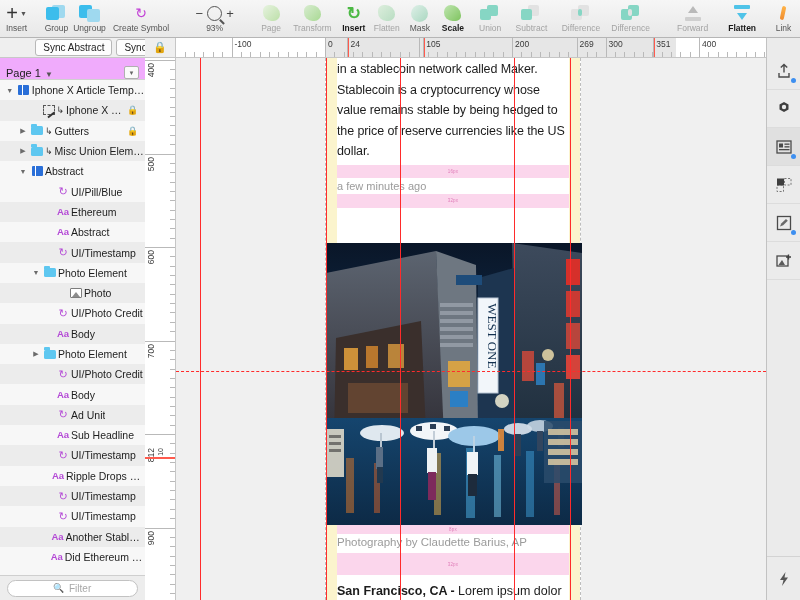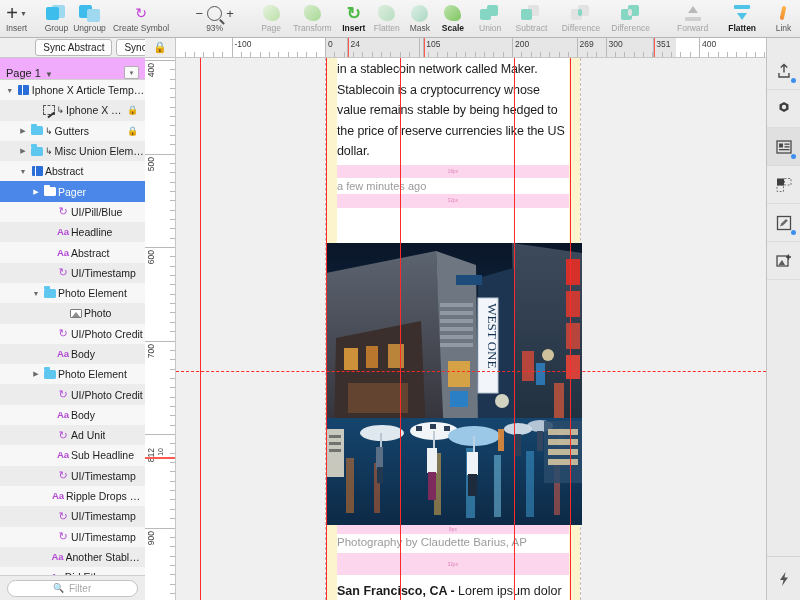--- a/index.html
+++ b/index.html
@@ -421,43 +421,35 @@
         <span class="nm">Misc Union Elem…</span>
       </div>
       <div class="lrow">
         <span style="display:inline-block;width:17px"></span>
         <span class="disc">▼</span>
         <span class="ico">
           <span class="ic-artboard"></span>
         </span>
         <span class="nm">Abstract</span>
       </div>
-      <div class="lrow sel">
-        <span style="display:inline-block;width:30px"></span>
-        <span class="disc">▶</span>
-        <span class="ico">
-          <span class="ic-folder sel"></span>
-        </span>
-        <span class="nm">Pager</span>
-      </div>
       <div class="lrow">
         <span style="display:inline-block;width:43px"></span>
         <span class="disc"></span>
         <span class="ico">
           <span class="ic-symbol">↻</span>
         </span>
         <span class="nm">UI/Pill/Blue</span>
       </div>
       <div class="lrow alt">
         <span style="display:inline-block;width:43px"></span>
         <span class="disc"></span>
         <span class="ico">
           <span class="ic-text">Aa</span>
         </span>
-        <span class="nm">Headline</span>
+        <span class="nm">Ethereum</span>
       </div>
       <div class="lrow">
         <span style="display:inline-block;width:43px"></span>
         <span class="disc"></span>
         <span class="ico">
           <span class="ic-text">Aa</span>
         </span>
         <span class="nm">Abstract</span>
       </div>
       <div class="lrow alt">

